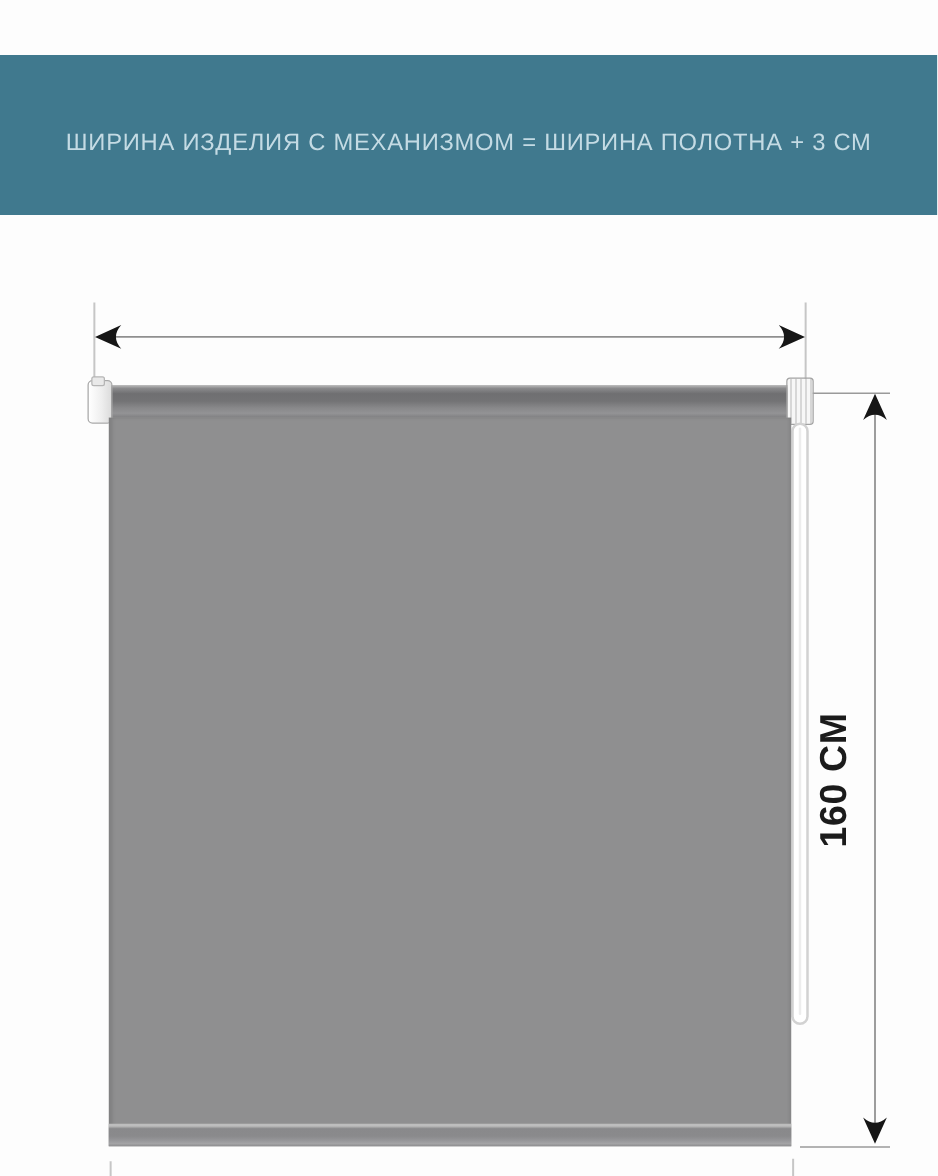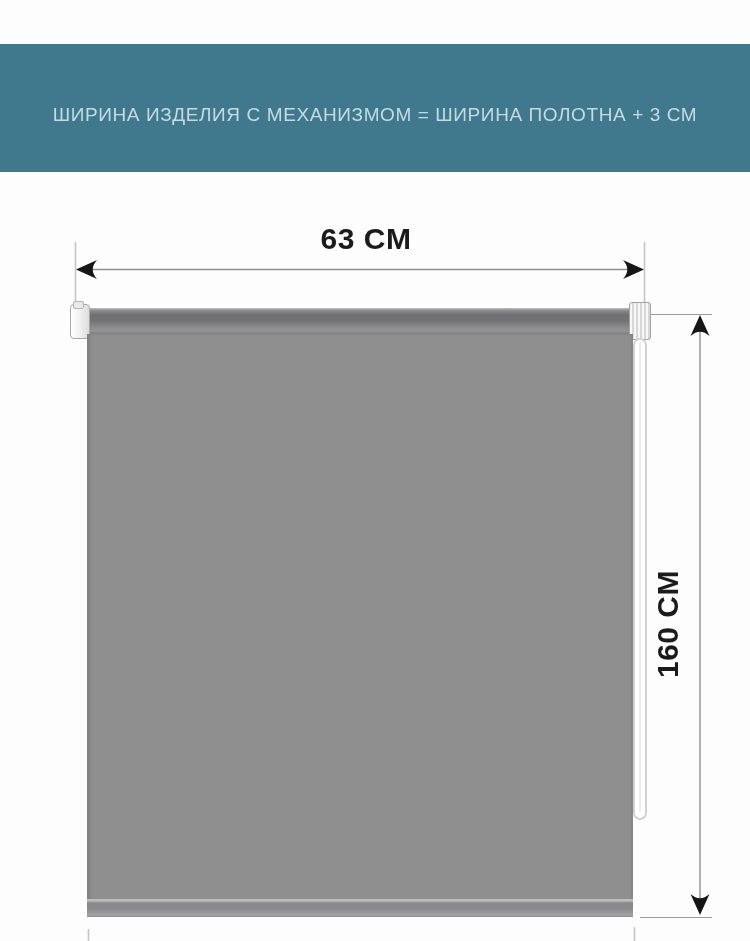--- a/index.html
+++ b/index.html
@@ -100,16 +100,15 @@
   </svg>
 
   <div class="tube"></div>
   <div class="cap-left"></div>
   <div class="cap-right"></div>
   <div class="chain"></div>
   <div class="fabric">
     <div class="hem"></div>
   </div>
 
-  <div class="dim-label label-top">63 CM</div>
   <div class="dim-label label-height">160 CM</div>
 
 </div>
 
 </body></html>

